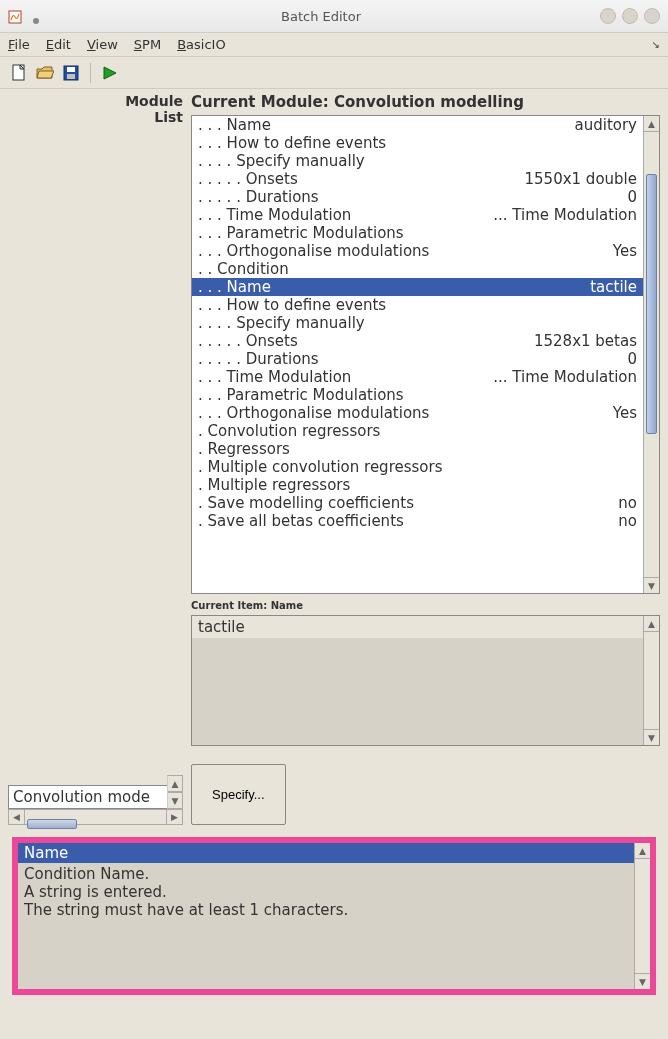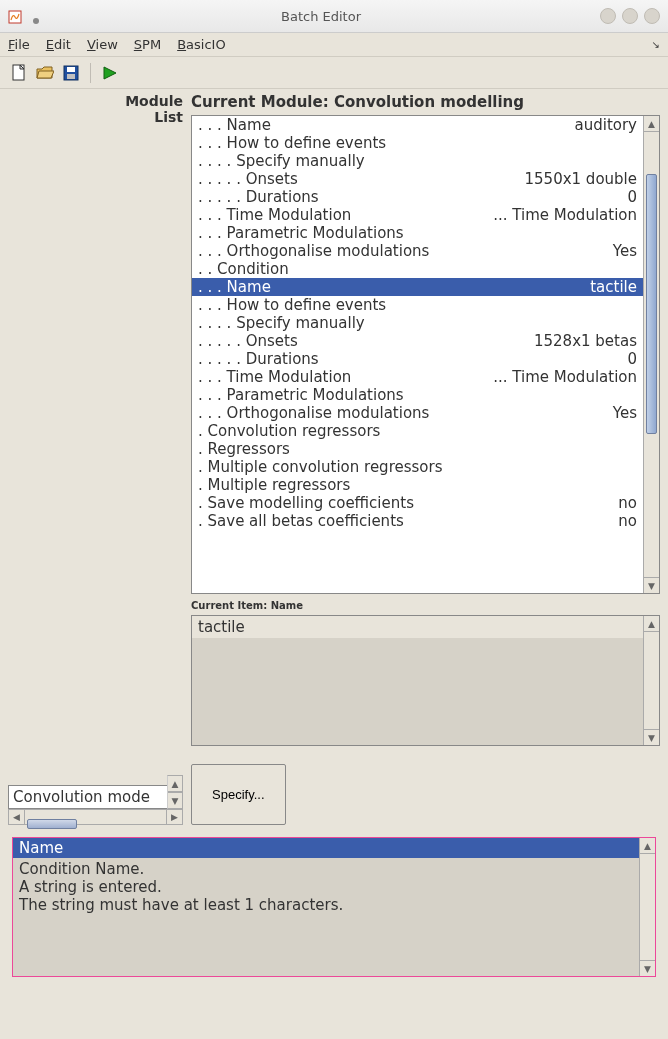--- a/index.html
+++ b/index.html
@@ -42,21 +42,21 @@
 .param-scroll-v { width: 16px; background: #e8e4da; border-left: 1px solid #aaa; display:flex; flex-direction:column; }
 .param-scroll-v .thumb { margin: 2px; background: linear-gradient(90deg,#c0d0e8,#90a8d0); border:1px solid #7080a0; border-radius:2px; }
 .current-item-label { font-weight: bold; font-size: 10px; margin: 6px 0 4px; }
 .item-box { display:flex; height: 155px; border: 1px solid #888; background: #d6d2c8; }
 .item-list { flex: 1; overflow: hidden; }
 .item-list .irow { padding: 2px 6px; font-size: 15px; }
 .item-list .irow.sel { background: #e8e4da; }
 .specify-row { margin-top: 18px; }
 .specify-btn { background: #e8e4da; border: 1px solid #888; padding: 22px 20px; font-size: 13px; cursor: pointer; border-radius: 2px; }
 .help-area { margin: 8px 12px; }
-.help-box { display:flex; height: 140px; border: 1px solid #ec4899; background: #d6d2c8; }
+.help-box { display:flex; height: 158px; border: 6px solid #ec4899; background: #d6d2c8; }
 .help-content { flex:1; overflow:hidden; font-size: 15px; }
 .help-title { background: #3a5dab; color: #fff; padding: 1px 6px; }
 .help-text { padding: 2px 6px; white-space: pre-line; }
 svg { display: block; }
 </style>
 </head>
 <body>
 
 <div class="titlebar">
   <span class="app-icon">

